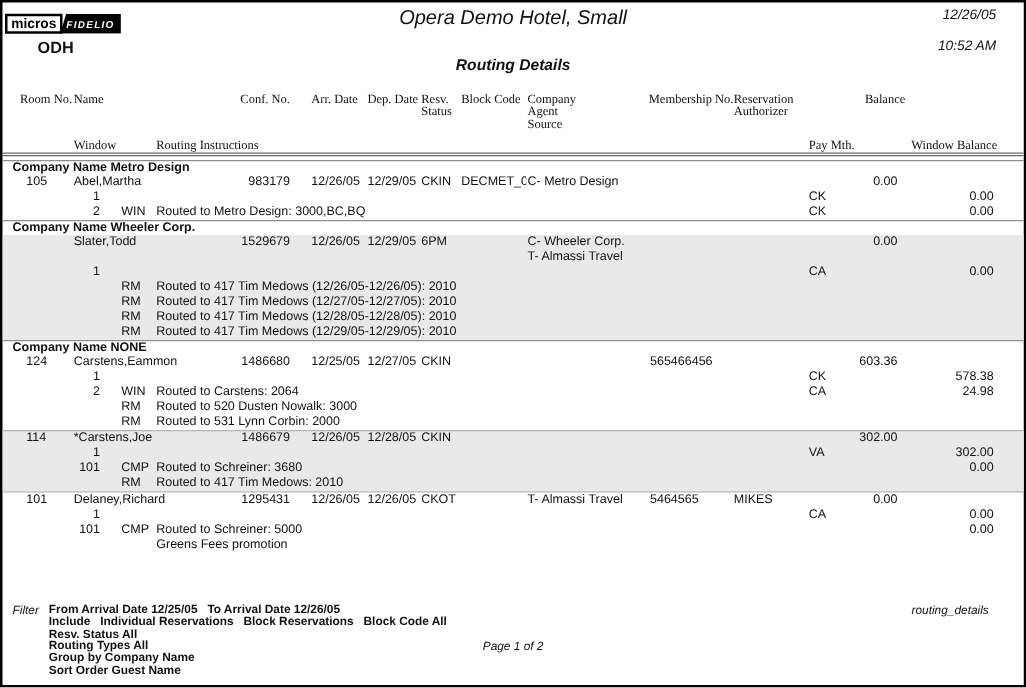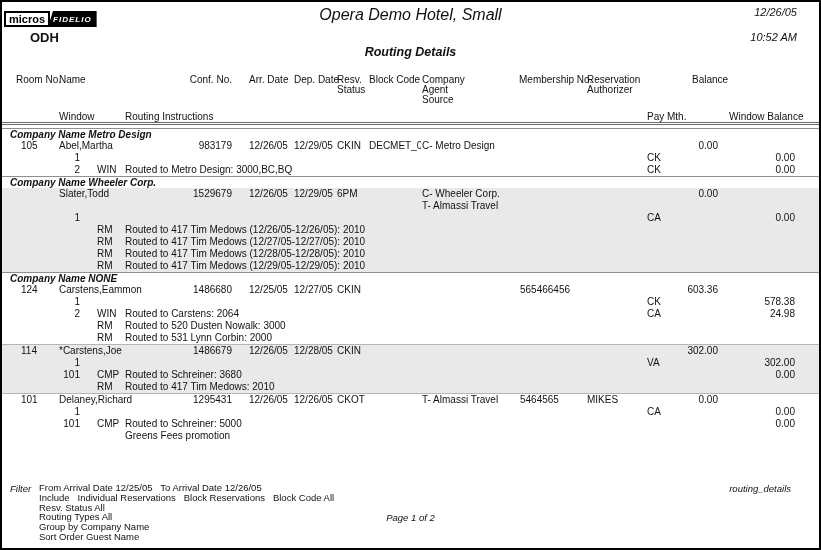--- a/index.html
+++ b/index.html
@@ -20,30 +20,30 @@
     font-size:8px; font-style:italic; font-weight:bold; letter-spacing:1px;
     padding:0 5px; height:16px; line-height:17px; margin-left:-2px;
     clip-path:polygon(10% 0, 100% 0, 100% 100%, 0 100%);
   }
   .hotel-code { position:absolute; left:28px; top:28px; font-size:13px; font-weight:bold; }
   .hotel-title { position:absolute; left:0; right:0; top:4px; text-align:center; font-size:16px; font-style:italic; }
   .report-title { position:absolute; left:0; right:0; top:43px; text-align:center; font-size:12.5px; font-weight:bold; font-style:italic; }
   .print-date { position:absolute; right:22px; top:4px; font-size:11px; font-style:italic; }
   .print-time { position:absolute; right:22px; top:29px; font-size:11px; font-style:italic; }
   
-  .col-headers { position:absolute; left:0; right:0; top:72px; height:52px; font-size:10px; }
+  .col-headers { position:absolute; left:0; right:0; top:72px; height:52px; font-size:10px;font-family:Liberation Serif, serif; }
   .col-headers span { position:absolute; white-space:nowrap; }
   .h2 { top:37px; }
   .rule-double { position:absolute; left:0; right:0; top:48px; height:3px;
     border-top:1px solid #6b6b6b; border-bottom:1px solid #6b6b6b; }
   
   .report-body { position:absolute; left:0; right:0; top:126px; }
   .row { position:relative; height:12px; line-height:12px; }
   .cell { position:absolute; top:0; white-space:nowrap; }
-  .group-row { border-top:1px solid #8f8f8f; font-weight:bold;font-style:italic; }
+  .group-row { border-top:1px solid #8f8f8f; font-weight:bold; }
   .record.shaded { background:#e9e9e9; }
   .record.sep { border-top:1px solid #b5b5b5; }
   .c-group { left:8px; }
   .c-room  { left:19px; }
   .c-name  { left:57px; }
   .c-win   { left:38px; width:40px; text-align:right; }
   .c-code  { left:95px; }
   .c-instr { left:123px; }
   .c-conf  { left:158px; width:72px; text-align:right; }
   .c-arr   { left:247px; }
@@ -62,21 +62,21 @@
   .h-arr { left:247px; } .h-dep { left:292px; }
   .h-resv { left:335px; } .h-block { left:367px; }
   .h-comp { left:420px; } .h-memb { left:517px; }
   .h-auth { left:528px; left:585px; } .h-bal { left:690px; }
   .h-window { left:57px; } .h-instr { left:123px; }
   .h-pay { left:645px; } .h-wbal { left:727px; width:68px; text-align:right; }
   .stack2 { top:10px; } .stack3 { top:20px; }
   
   .footer { position:absolute; left:0; right:0; top:481px; font-size:9.5px; }
   .filter-label { position:absolute; left:8px; top:0; font-style:italic; }
-  .filter-lines { position:absolute; left:37px; top:0; }
+  .filter-lines { position:absolute; left:37px; top:0;font-weight:bold; }
   .filter-lines div { white-space:pre; line-height:9.8px; }
   .page-of { position:absolute; left:0; right:0; top:0; text-align:center; font-style:italic;margin-top:29px; }
   .report-file { position:absolute; right:28px; top:0; font-style:italic; }
 </style>
 </head>
 <body>
 
 <div class="page">
 
   <div class="logo">

